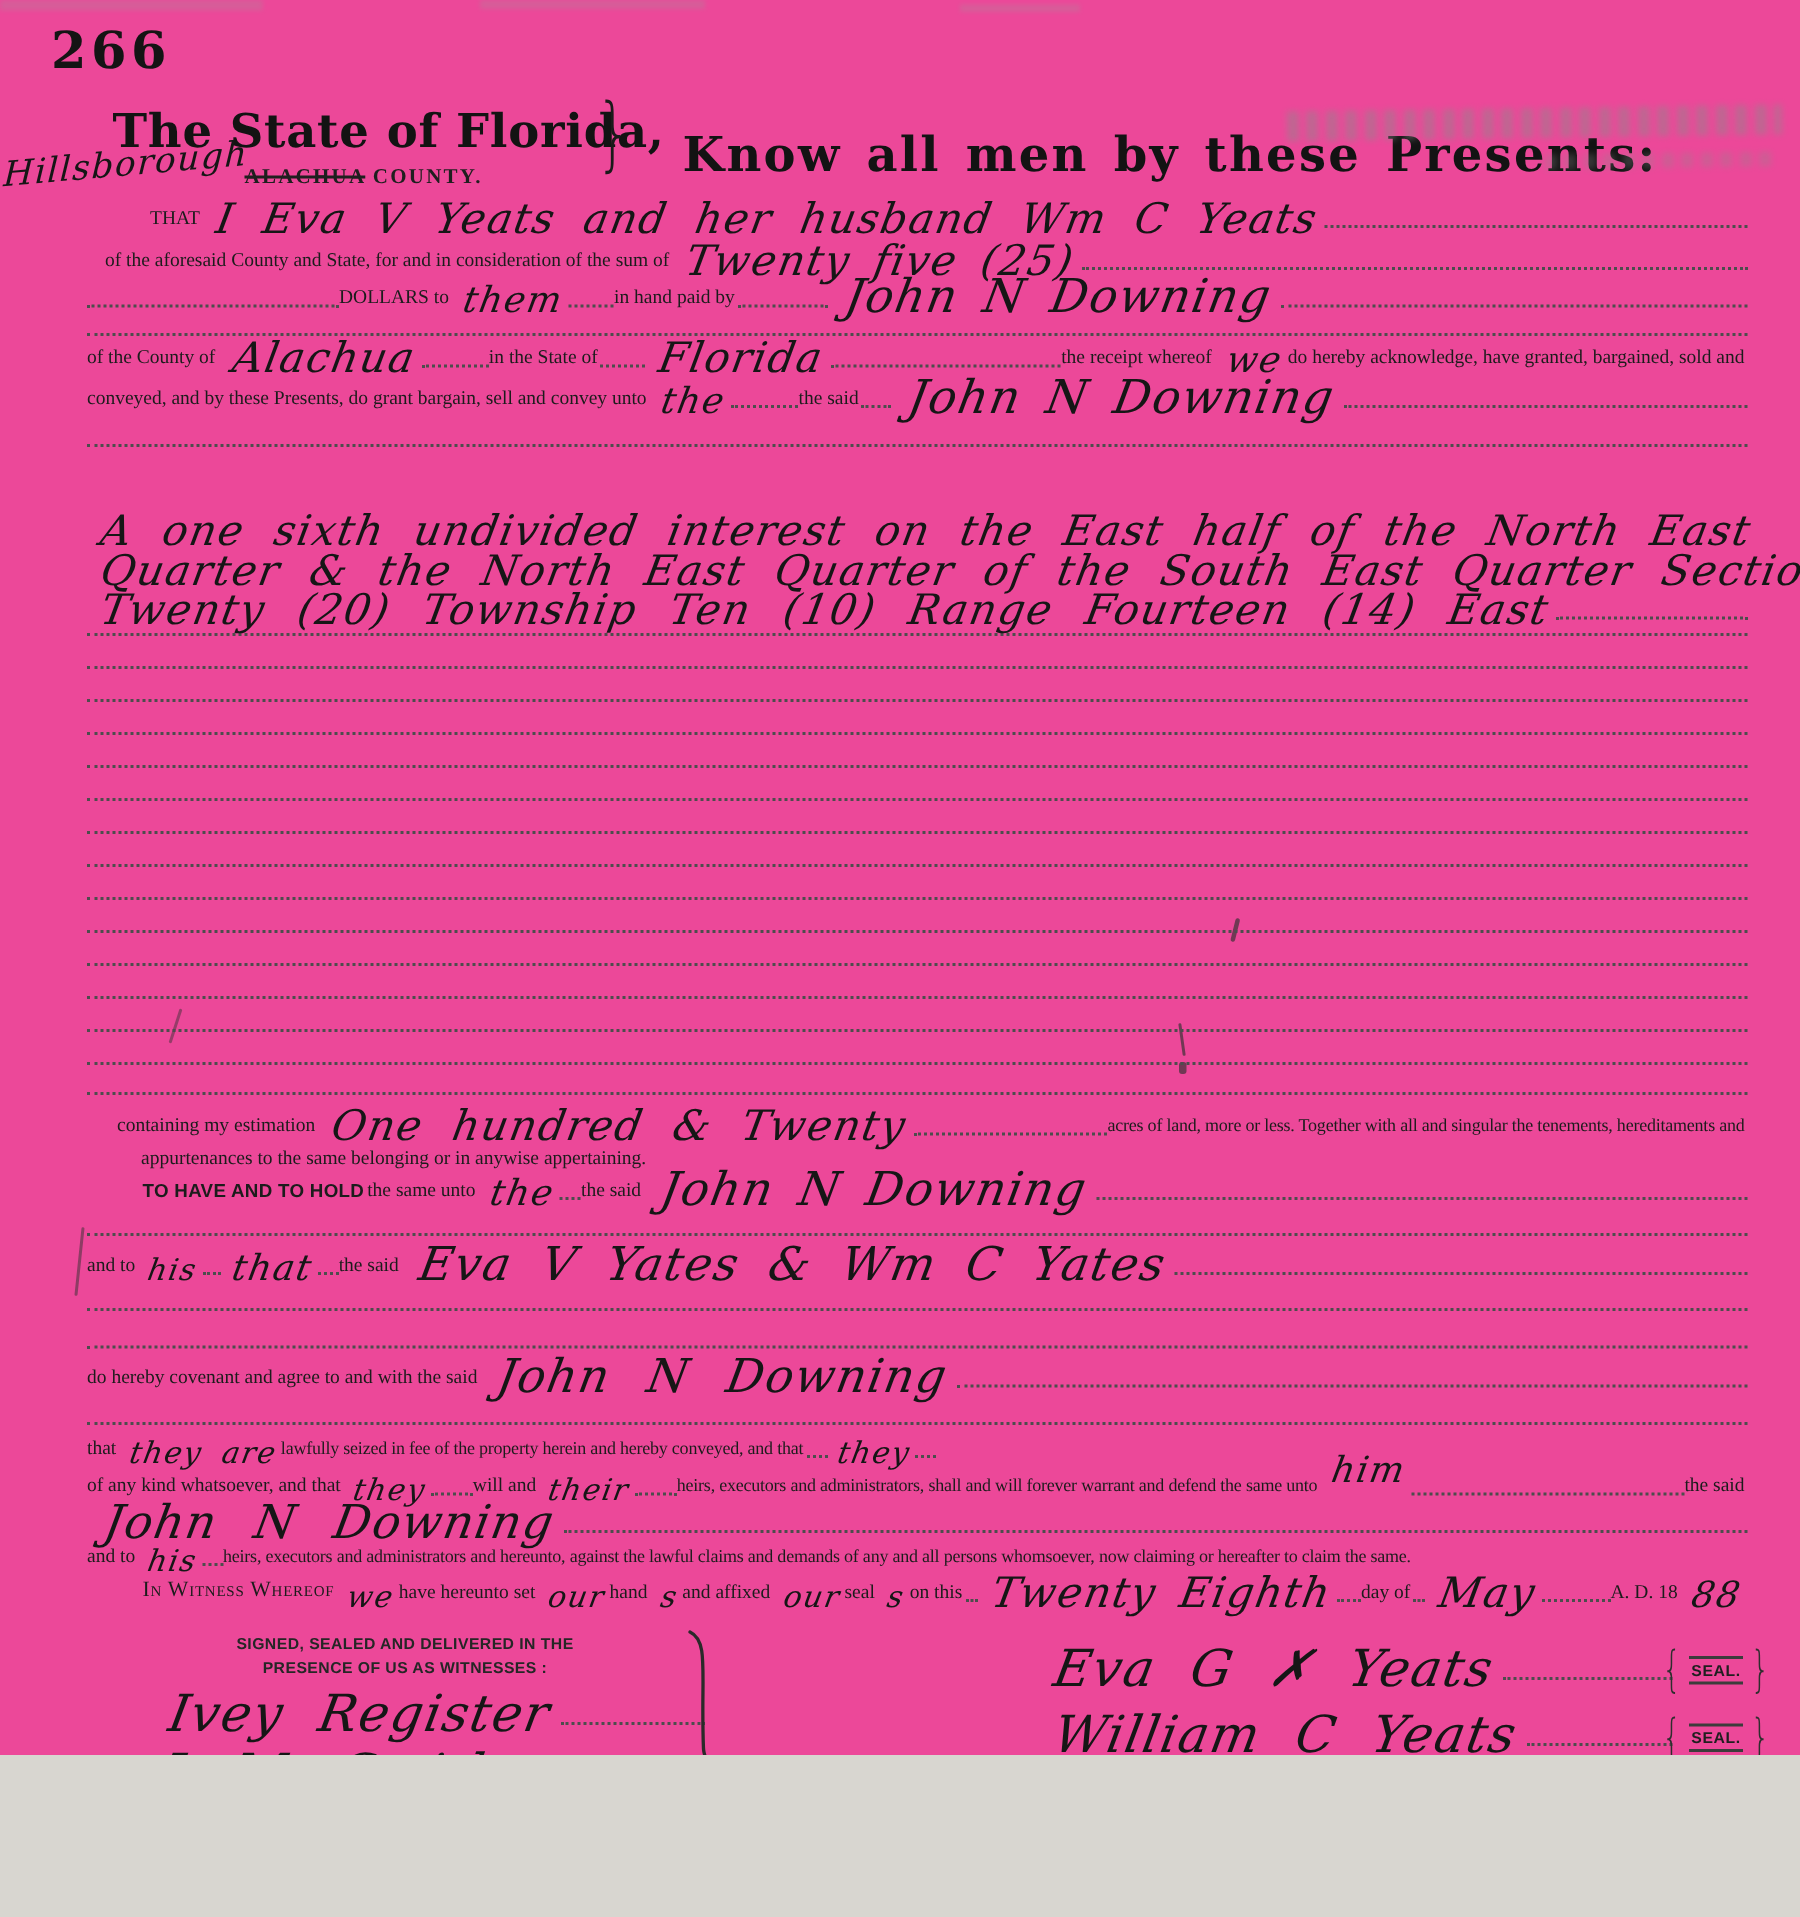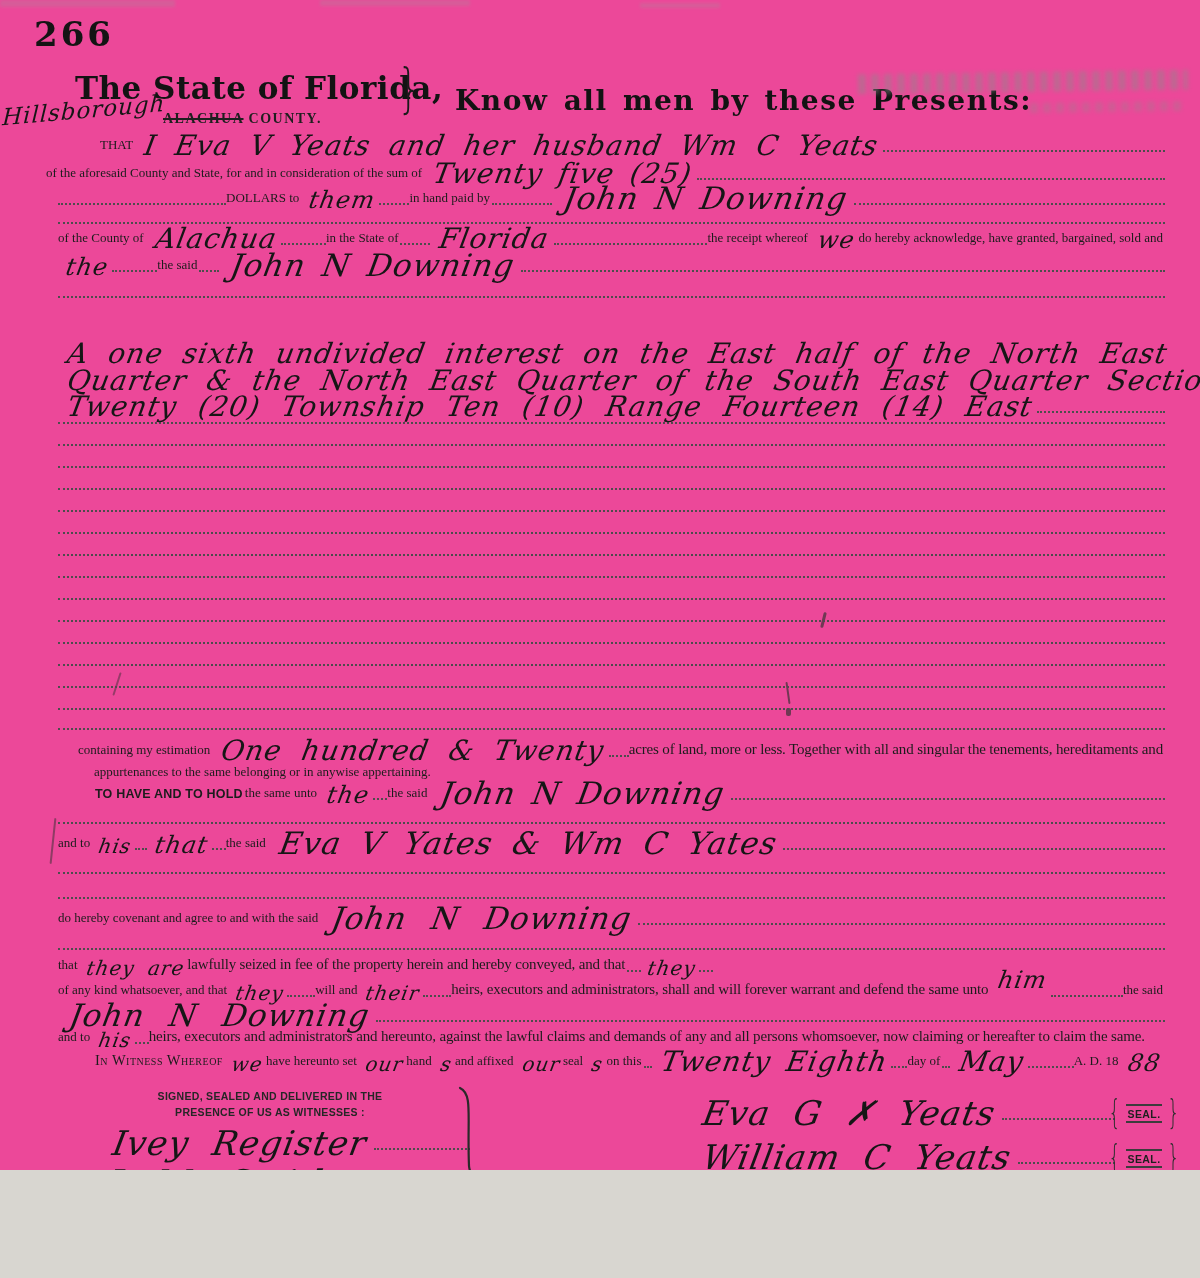--- a/index.html
+++ b/index.html
@@ -1,20 +1,20 @@
 <!DOCTYPE html>
 <html><head>
 <meta charset="utf-8">
 <style>
   html,body{margin:0;padding:0;background:#d8d6d0;}
   #doc{position:relative;width:1200px;height:1170px;background:#ec4899;overflow:hidden;
        font-family:"Liberation Serif",serif;color:#1f1f1f;}
   .row{position:absolute;display:flex;align-items:flex-end;height:36px;}
   .lbl{font-size:13px;line-height:1.15;white-space:nowrap;padding:0 2px 2px 0;color:#1c1c1c;}
-  .lbl.tight{font-size:15px;letter-spacing:-0.15px;}
+  .lbl.tight{font-size:12px;letter-spacing:-0.15px;}
   .lbl.bold-sans{font-family:"Liberation Sans",sans-serif;font-weight:bold;font-size:12.5px;letter-spacing:.2px;}
   .sc{font-variant:small-caps;font-size:14.5px;letter-spacing:.5px;}
   .dots{border-bottom:2px dotted #4d4d4d;margin-bottom:3px;}
   .grow{flex:1 1 30px;}
   .dfix{flex:0 0 auto;}
   .hw{font-family:"DejaVu Serif",serif;font-style:italic;white-space:nowrap;display:inline-block;
       transform:skewX(-10deg);transform-origin:bottom left;line-height:1;letter-spacing:1px;
       word-spacing:6px;color:#161616;position:relative;z-index:2;}
   .hw.sm{font-size:20px;margin-bottom:-3px;padding:0 5px;}
   .hw.md{font-size:24px;margin-bottom:-4px;padding:0 6px;}
@@ -23,21 +23,21 @@
   .hw.sig{font-size:34px;margin-bottom:-7px;padding:0 10px;word-spacing:12px;}
   .raise{margin-bottom:8px !important;}
   .hr{position:absolute;border-bottom:2px dotted #4d4d4d;}
   .pageno{position:absolute;top:14px;left:34px;font-family:"DejaVu Serif",serif;font-weight:bold;
           font-size:34px;letter-spacing:3px;color:#141414;}
   .doc-title{position:absolute;top:70px;left:75px;font-family:"DejaVu Serif",serif;font-weight:bold;
              font-size:31px;letter-spacing:.5px;color:#131313;}
   .brace-lg{position:absolute;left:392px;top:62px;font-family:"DejaVu Sans",sans-serif;font-weight:300;
             font-size:54px;transform:scaleX(.7);color:#1a1a1a;line-height:1;}
   .proclaim{position:absolute;top:84px;left:455px;font-family:"DejaVu Serif",serif;font-weight:bold;
-            font-size:28px;letter-spacing:1.5px;word-spacing:4px;color:#131313;}
+            font-size:32px;letter-spacing:1.5px;word-spacing:4px;color:#131313;}
   .county-line{position:absolute;top:111px;left:163px;font-weight:bold;font-size:14px;letter-spacing:1.5px;}
   .struck{text-decoration:line-through;text-decoration-thickness:2px;}
   .hw-free{position:absolute;font-family:"DejaVu Serif",serif;font-style:italic;white-space:nowrap;
            letter-spacing:1px;color:#161616;z-index:3;}
   .para{position:absolute;font-size:13px;white-space:nowrap;color:#1c1c1c;}
   .wit-head{position:absolute;top:1088px;left:138px;width:264px;text-align:center;
             font-family:"Liberation Sans",sans-serif;font-weight:bold;font-size:10.5px;
             line-height:1.55;letter-spacing:.3px;color:#262626;}
   .big-brace{position:absolute;left:456px;top:1086px;}
   .seal{position:absolute;left:1108px;width:72px;display:flex;align-items:center;justify-content:center;height:34px;}
@@ -71,21 +71,21 @@
 
   <div class="ghost" style="top:72px;left:858px;width:330px;height:20px;"></div>
   <div class="ghost" style="top:102px;left:1030px;width:155px;height:10px;opacity:.3;"></div>
 
   <div class="row" style="top:119px;left:100px;right:35px;">
     <span class="lbl">THAT</span>
     <span class="hw lg" style="word-spacing:9px;">I Eva V Yeats and her husband Wm C Yeats</span>
     <span class="dots grow"></span>
   </div>
 
-  <div class="row" style="top:147px;left:46px;right:35px;">
+  <div class="row" style="top:147px;left:70px;right:35px;">
     <span class="lbl">of the aforesaid County and State, for and in consideration of the sum of</span>
     <span class="hw lg">Twenty five (25)</span>
     <span class="dots grow"></span>
   </div>
 
   <div class="row" style="top:172px;left:58px;right:35px;">
     <span class="dots dfix" style="width:168px;"></span>
     <span class="lbl">DOLLARS to</span>
     <span class="hw md">them</span>
     <span class="dots dfix" style="width:30px;"></span>
@@ -102,20 +102,21 @@
     <span class="lbl">in the State of</span>
     <span class="dots dfix" style="width:30px;"></span>
     <span class="hw lg">Florida</span>
     <span class="dots grow"></span>
     <span class="lbl">the receipt whereof</span>
     <span class="hw md">we</span>
     <span class="lbl">do hereby acknowledge, have granted, bargained, sold and</span>
   </div>
 
   <div class="row" style="top:239px;left:58px;right:35px;">
+    <span class="lbl">conveyed, and by these Presents, do grant bargain, sell and convey unto</span>
     <span class="hw md">the</span>
     <span class="dots dfix" style="width:45px;"></span>
     <span class="lbl">the said</span>
     <span class="dots dfix" style="width:20px;"></span>
     <span class="hw xl">John N Downing</span>
     <span class="dots grow"></span>
   </div>
 
 
   <div class="row" style="top:327px;left:58px;right:35px;">

